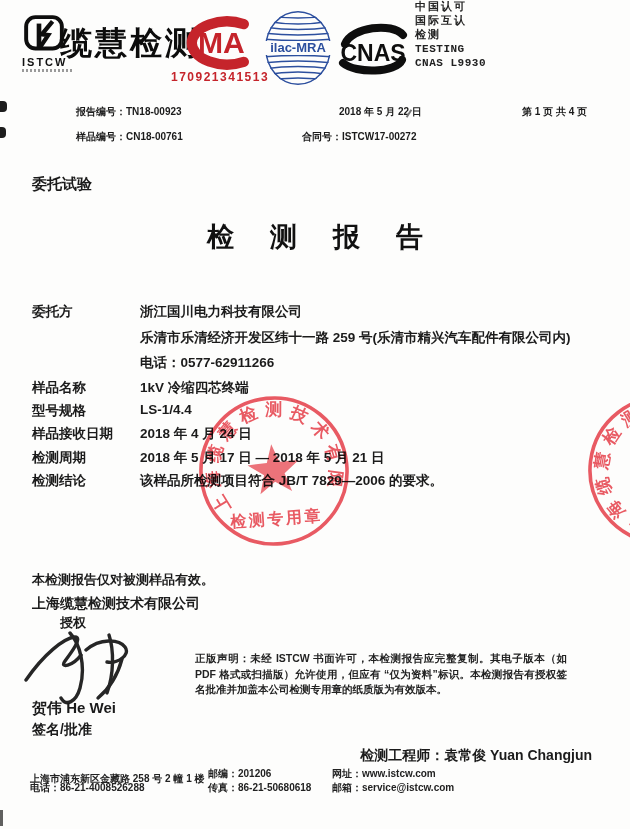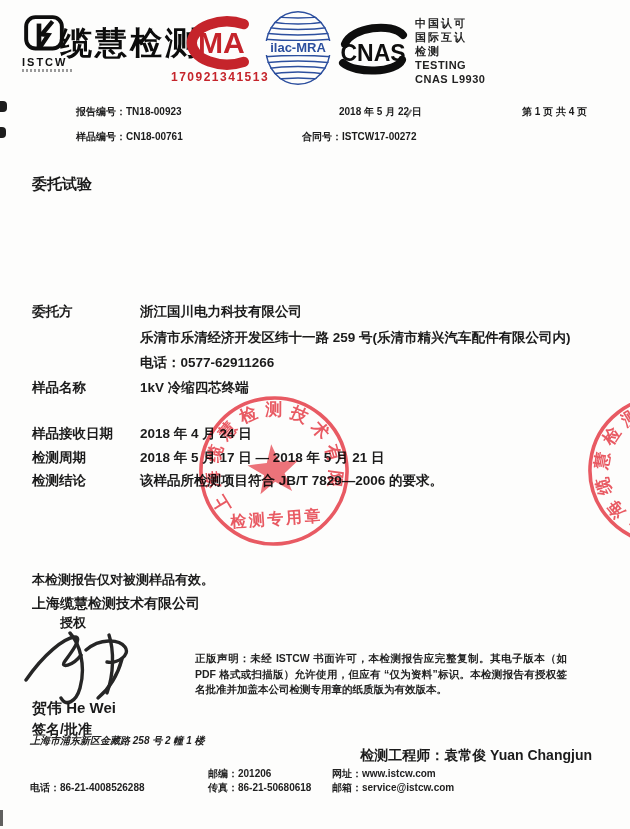--- a/index.html
+++ b/index.html
@@ -14,21 +14,21 @@
   .istcw-icon{left:24px;top:14px;width:40px;height:42px;}
   .istcw-word{left:22px;top:56px;font-size:11px;font-weight:900;letter-spacing:2px;color:#111;}
   .istcw-tag{left:22px;top:69px;width:52px;height:3px;
     background:repeating-linear-gradient(90deg,#9a9a9a 0 2px,transparent 2px 4px);}
   .brand-cn{left:60px;top:22px;font-size:32px;font-weight:900;letter-spacing:3px;color:#0c0c0c;}
   .cma{left:175px;top:16px;width:86px;height:54px;}
   .cma-num{left:171px;top:70px;width:94px;text-align:center;font-size:12px;font-weight:800;
     letter-spacing:1.5px;color:#c5242b;}
   .ilac{left:263px;top:9px;width:70px;height:78px;}
   .cnas{left:338px;top:20px;width:70px;height:58px;}
-  .accred{left:415px;top:16px;line-height:14px;font-size:11px;color:#222;}
+  .accred{left:415px;top:0;line-height:14px;font-size:11px;color:#222;font-family:Liberation Mono, monospace;}
   .accred .cnline{font-weight:700;letter-spacing:2px;}
   .accred .enline{font-weight:800;letter-spacing:.5px;}
   
   .meta{font-size:10px;font-weight:700;white-space:nowrap;margin-left:44px;}
   .m-report{left:32px;top:105px;}
   .m-date{left:295px;top:105px;}
   .m-page{left:478px;top:105px;}
   .m-sample{left:32px;top:130px;}
   .m-contract{left:258px;top:130px;}
   .m-testtype{left:32px;top:175px;font-size:15px;font-weight:800;}
@@ -44,21 +44,21 @@
   .company{left:32px;top:595px;font-size:14px;font-weight:800;}
   .authorize{left:32px;top:614px;font-size:13px;font-weight:700;margin-left:28px;}
   .signature{left:20px;top:626px;width:130px;height:86px;}
   .notice{left:195px;top:651px;width:372px;font-size:10.5px;line-height:15.5px;
     font-weight:600;text-align:justify;color:#222;}
   .approver-name{left:32px;top:699px;font-size:15px;font-weight:800;}
   .approver-role{left:32px;top:721px;font-size:14px;font-weight:800;}
   .engineer{left:330px;top:747px;width:262px;text-align:right;font-size:14px;font-weight:800;white-space:nowrap;}
   
   .foot{font-size:10px;font-weight:700;white-space:nowrap;color:#222;}
-  .f11{left:30px;top:734px;font-style:italic;} .f12{left:30px;top:781px;}
+  .f11{left:30px;top:772px;} .f12{left:30px;top:781px;}
   .f21{left:208px;top:767px;} .f22{left:208px;top:781px;}
   .f31{left:332px;top:767px;} .f32{left:332px;top:781px;}
   
   .stamp{mix-blend-mode:multiply;opacity:.88;pointer-events:none;}
   .stamp-main{left:189px;top:386px;}
   .stamp-right{left:578px;top:385px;}
   
   .blotch{background:#1d1d1d;}
   .b1{left:0;top:101px;width:7px;height:11px;border-radius:0 4px 4px 0;}
   .b2{left:0;top:127px;width:6px;height:11px;border-radius:0 4px 4px 0;}
@@ -128,36 +128,41 @@
   <div class="abs meta m-date">2018 年 5 月 22 日</div>
   <div class="abs meta m-page">第 1 页 共 4 页</div>
   <div class="abs meta m-sample">
     <span>样品编号：</span><span>CN18-00761</span>
   </div>
   <div class="abs meta m-contract">
     <span>合同号：</span><span>ISTCW17-00272</span>
   </div>
   <div class="abs m-testtype">委托试验</div>
 
+  <div class="abs title">检测报告</div>
 
   <div class="abs frow" style="top:303px">
     <span class="flabel">委托方</span>
     <span class="fvalue">浙江国川电力科技有限公司</span>
   </div>
   <div class="abs frow" style="top:329px">
     <span class="flabel"></span>
     <span class="fvalue">乐清市乐清经济开发区纬十一路 259 号(乐清市精兴汽车配件有限公司内)</span>
   </div>
   <div class="abs frow" style="top:354px">
     <span class="flabel"></span>
     <span class="fvalue">电话：0577-62911266</span>
   </div>
   <div class="abs frow" style="top:379px">
     <span class="flabel">样品名称</span>
     <span class="fvalue">1kV 冷缩四芯终端</span>
+  </div>
+  <div class="abs frow" style="top:402px">
+    <span class="flabel">型号规格</span>
+    <span class="fvalue">LS-1/4.4</span>
   </div>
   <div class="abs frow" style="top:425px">
     <span class="flabel">样品接收日期</span>
     <span class="fvalue">2018 年 4 月 24 日</span>
   </div>
   <div class="abs frow" style="top:449px">
     <span class="flabel">检测周期</span>
     <span class="fvalue">2018 年 5 月 17 日 — 2018 年 5 月 21 日</span>
   </div>
   <div class="abs frow" style="top:472px">

